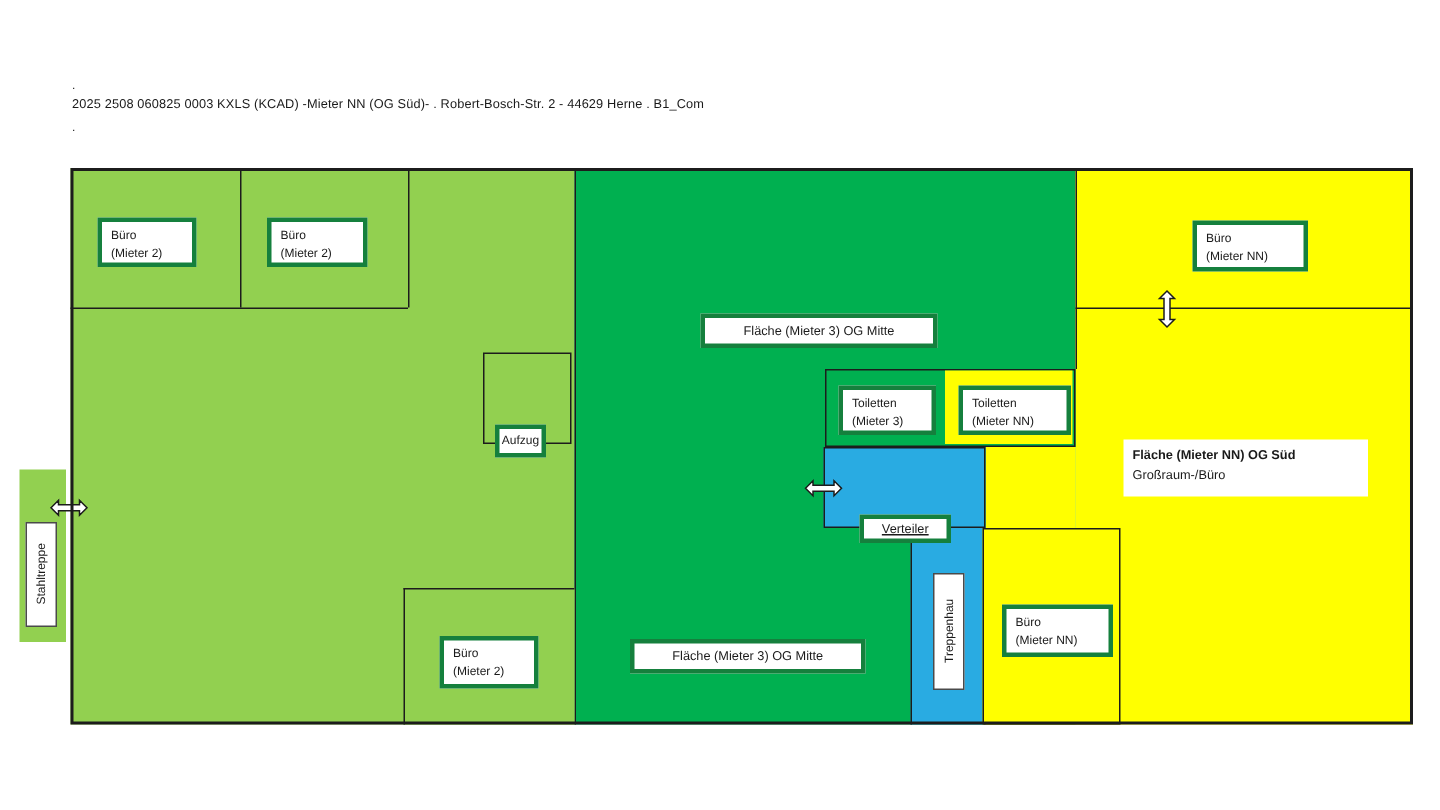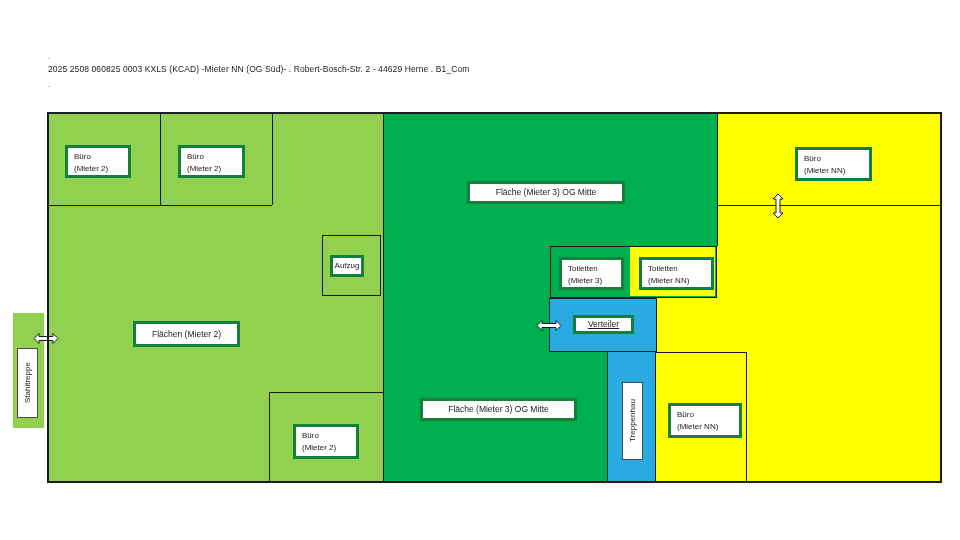--- a/index.html
+++ b/index.html
@@ -23,21 +23,21 @@
   .a-bl{background:var(--blue,#29ABE2);}
   .vline{position:absolute;width:0;border-left:1.5px solid var(--wall,#1C1C1C);}
   .hline{position:absolute;height:0;border-top:1.5px solid var(--wall,#1C1C1C);}
   .room{position:absolute;box-sizing:border-box;border:1.5px solid var(--wall,#1C1C1C);}
   .plan-border{position:absolute;inset:0;border:2px solid var(--wall,#1C1C1C);pointer-events:none;z-index:9;}
   .lbl{
     position:absolute;box-sizing:border-box;background:#ffffff;
     border:3px solid #15803d;font-size:8px;line-height:1.45;
     padding:3px 2px 2px 6px;z-index:6;
   }
-  .lbl.center{display:flex;align-items:center;justify-content:center;padding:0;font-size:8.5px;}
+  .lbl.center{display:flex;align-items:center;justify-content:center;padding:0;font-size:8.5px;margin-top:28px;}
   .lbl.noborder{border:none;padding:4px 6px;line-height:1.5;font-size:8.5px;}
   .lbl .bold{font-weight:bold;}
   .lbl-v{
     position:absolute;box-sizing:border-box;background:#ffffff;border:1px solid #4a4a4a;
     font-size:8px;z-index:6;display:flex;align-items:center;justify-content:center;
     writing-mode:vertical-rl;transform:rotate(180deg);
   }
   .arrow{position:absolute;z-index:7;}
 </style>
 </head>
@@ -88,22 +88,25 @@
   </div>
   <div class="lbl center" style="left:283px;top:143px;width:34px;height:22px;font-size:8px;">Aufzug</div>
   <div class="lbl" style="left:512px;top:145px;width:65px;height:33px;">
     <div>Toiletten</div>
     <div>(Mieter 3)</div>
   </div>
   <div class="lbl" style="left:592px;top:145px;width:75px;height:33px;">
     <div>Toiletten</div>
     <div>(Mieter NN)</div>
   </div>
-  <div class="lbl center" style="left:86px;top:209px;width:107px;height:26px;">Flächen (Mieter 2)</div>
   <div class="lbl center" style="left:526px;top:203px;width:61px;height:19px;text-decoration:underline;">Verteiler</div>
+  <div class="lbl noborder" style="left:702px;top:181px;width:163px;height:38px;">
+    <div class="bold">Fläche (Mieter NN) OG Süd</div>
+    <div>Großraum-/Büro</div>
+  </div>
   <div class="lbl center" style="left:373px;top:286px;width:157px;height:23px;">Fläche (Mieter 3) OG Mitte</div>
   <div class="lbl" style="left:621px;top:291px;width:74px;height:35px;">
     <div>Büro</div>
     <div>(Mieter NN)</div>
   </div>
   <div class="lbl" style="left:246px;top:312px;width:66px;height:35px;">
     <div>Büro</div>
     <div>(Mieter 2)</div>
   </div>
   <div class="lbl-v" style="left:575px;top:270px;width:21px;height:78px;">Treppenhau</div>

